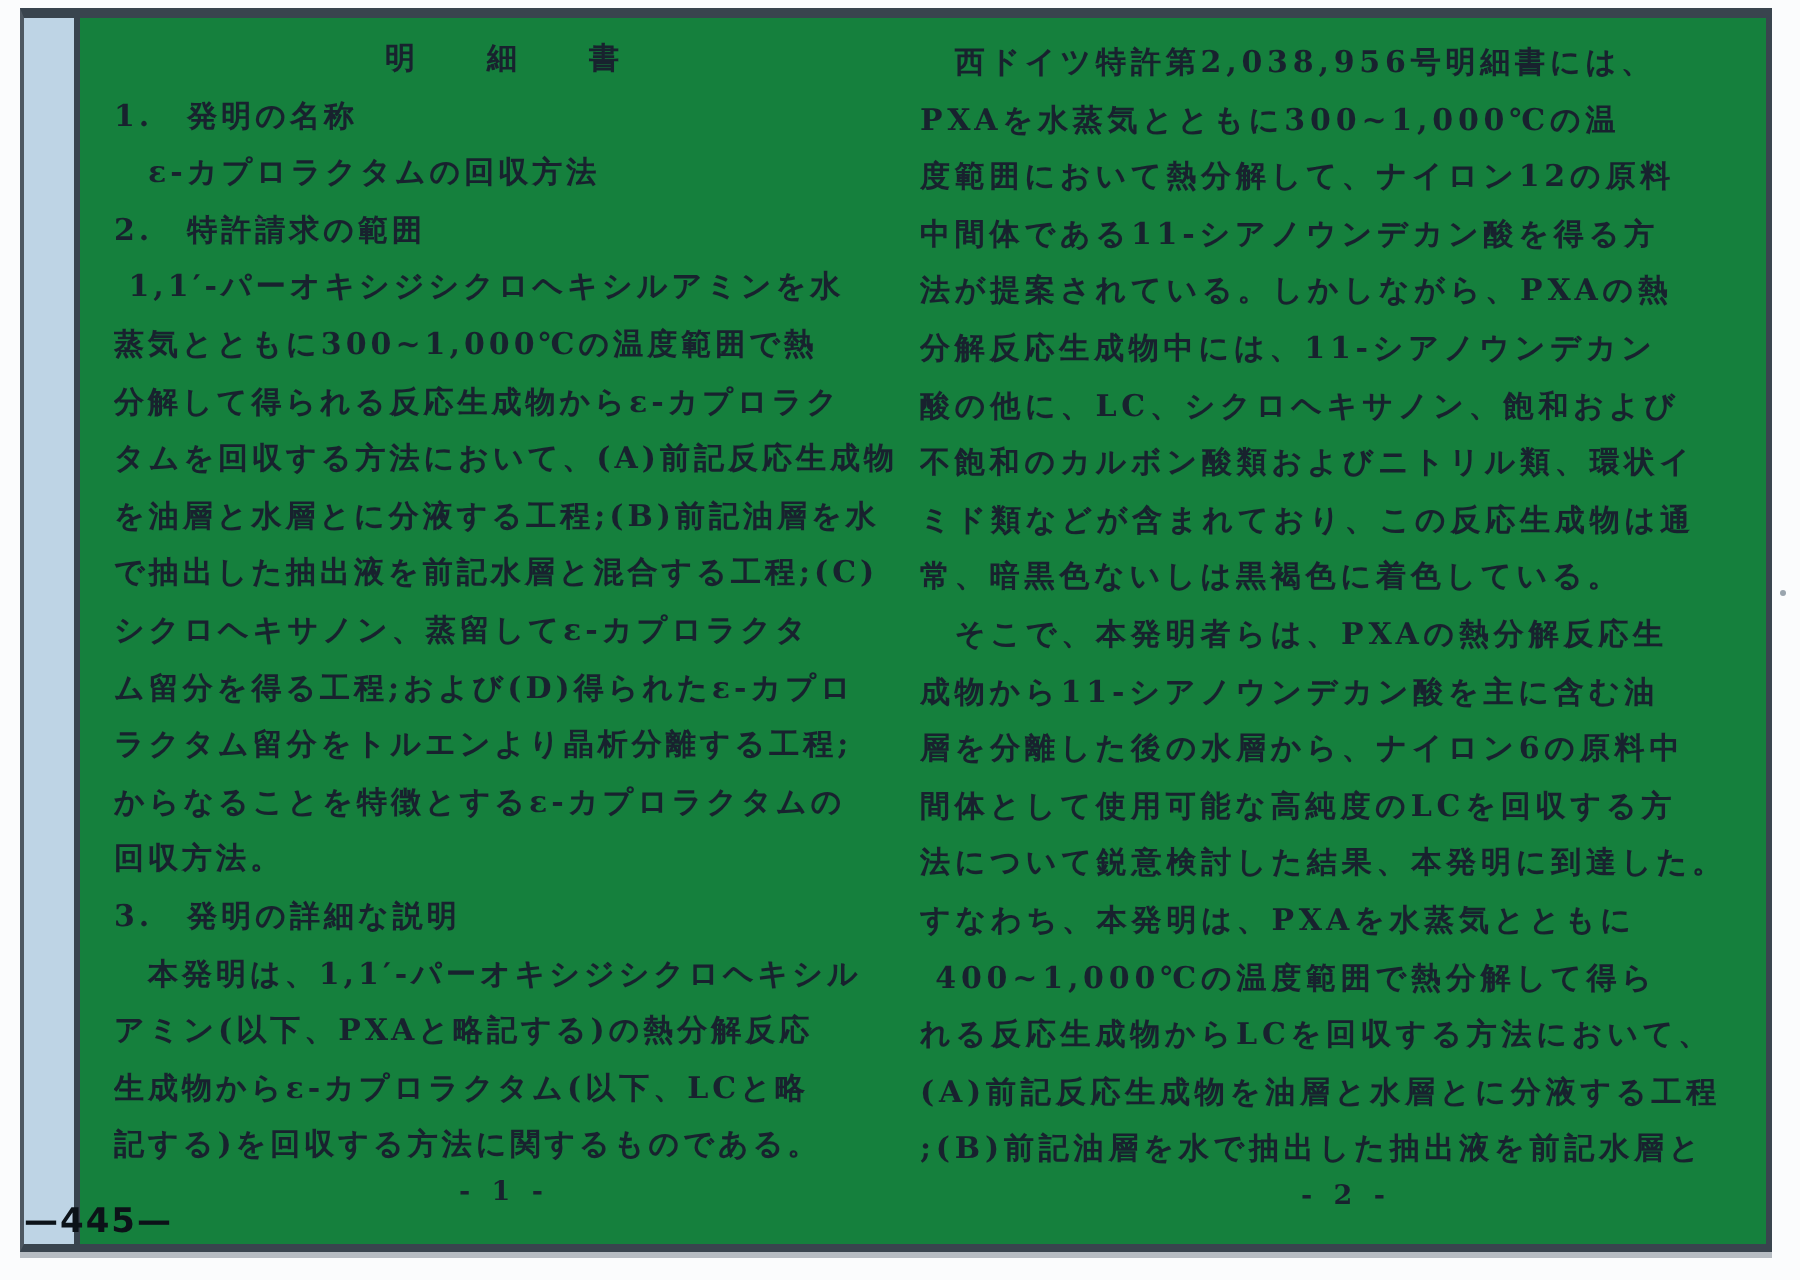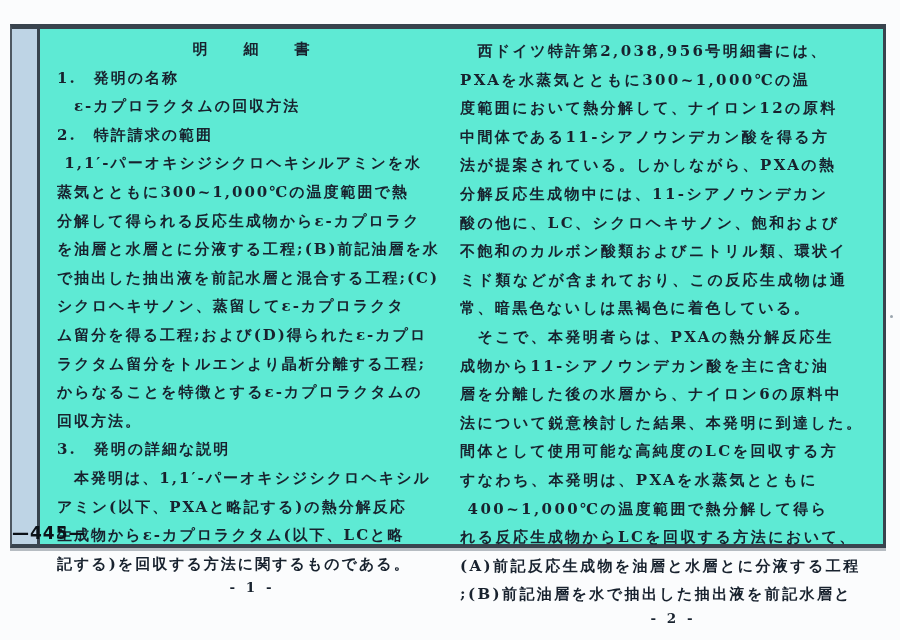--- a/index.html
+++ b/index.html
@@ -7,23 +7,23 @@
     width: 900px; height: 640px;
     background: #fbfcfd;
     font-family: "DejaVu Serif", "Liberation Serif", serif;
     overflow: hidden;
   }
   .stage { position: relative; width: 900px; height: 640px; }
 
   
   .scan {
     position: absolute;
-    left: 10px; top: 24px;
-    width: 876px; height: 524px;
-    background: #5eead4;
+    left: 10px; top: 4px;
+    width: 876px; height: 622px;
+    background: #15803d;
     border-top: 5px solid #39444e;
     border-left: 2px solid #4e5862;
     border-right: 3px solid #39444e;
     border-bottom: 4px solid #39444e;
     box-shadow: 0 3px 0 rgba(125,135,145,0.55);
   }
   
   .left-strip {
     position: absolute; left: 0; top: 0; bottom: 0;
     width: 25px; background: #bed4e5;
@@ -87,20 +87,21 @@
 
     <div class="column col-left">
       <div class="line page-title">明　　細　　書</div>
       <div>
           <div class="line">1.　発明の名称</div>
           <div class="line">　ε-カプロラクタムの回収方法</div>
           <div class="line">2.　特許請求の範囲</div>
           <div class="line"> 1,1′-パーオキシジシクロヘキシルアミンを水</div>
           <div class="line">蒸気とともに300~1,000℃の温度範囲で熱</div>
           <div class="line">分解して得られる反応生成物からε-カプロラク</div>
+          <div class="line">タムを回収する方法において、(A)前記反応生成物</div>
           <div class="line">を油層と水層とに分液する工程;(B)前記油層を水</div>
           <div class="line">で抽出した抽出液を前記水層と混合する工程;(C)</div>
           <div class="line">シクロヘキサノン、蒸留してε-カプロラクタ</div>
           <div class="line">ム留分を得る工程;および(D)得られたε-カプロ</div>
           <div class="line">ラクタム留分をトルエンより晶析分離する工程;</div>
           <div class="line">からなることを特徴とするε-カプロラクタムの</div>
           <div class="line">回収方法。</div>
           <div class="line">3.　発明の詳細な説明</div>
           <div class="line">　本発明は、1,1′-パーオキシジシクロヘキシル</div>
           <div class="line">アミン(以下、PXAと略記する)の熱分解反応</div>
@@ -118,22 +119,22 @@
           <div class="line">中間体である11-シアノウンデカン酸を得る方</div>
           <div class="line">法が提案されている。しかしながら、PXAの熱</div>
           <div class="line">分解反応生成物中には、11-シアノウンデカン</div>
           <div class="line">酸の他に、LC、シクロヘキサノン、飽和および</div>
           <div class="line">不飽和のカルボン酸類およびニトリル類、環状イ</div>
           <div class="line">ミド類などが含まれており、この反応生成物は通</div>
           <div class="line">常、暗黒色ないしは黒褐色に着色している。</div>
           <div class="line">　そこで、本発明者らは、PXAの熱分解反応生</div>
           <div class="line">成物から11-シアノウンデカン酸を主に含む油</div>
           <div class="line">層を分離した後の水層から、ナイロン6の原料中</div>
+          <div class="line">間体として使用可能な高純度のLCを回収する方</div>
           <div class="line">法について鋭意検討した結果、本発明に到達した。</div>
-          <div class="line">間体として使用可能な高純度のLCを回収する方</div>
           <div class="line">すなわち、本発明は、PXAを水蒸気とともに</div>
           <div class="line"> 400~1,000℃の温度範囲で熱分解して得ら</div>
           <div class="line">れる反応生成物からLCを回収する方法において、</div>
           <div class="line">(A)前記反応生成物を油層と水層とに分液する工程</div>
           <div class="line">;(B)前記油層を水で抽出した抽出液を前記水層と</div>
         </div>
       <div class="page-number">- 2 -</div>
     </div>
 
     <div class="folio">—445—</div>

